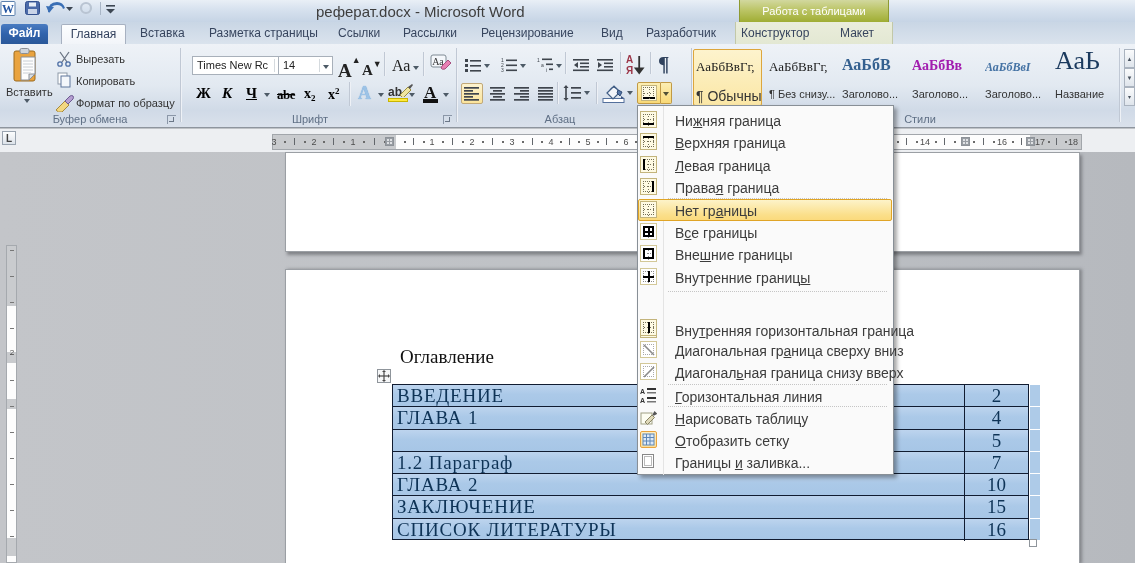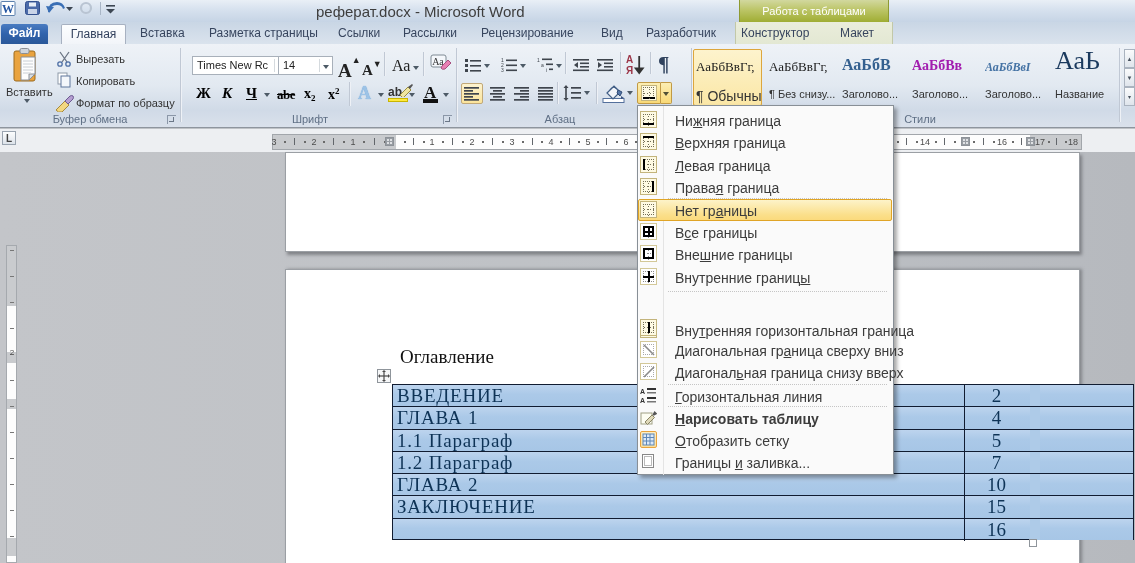--- a/index.html
+++ b/index.html
@@ -30,21 +30,21 @@
 .rnum{position:absolute;top:1px;font-size:9px;color:#4c4c4c;width:20px;text-align:center;line-height:14px;}
 .rdot{position:absolute;top:6px;width:2px;height:2px;background:#6a6a6a;}
 .rgrid{position:absolute;width:9px;height:9px;top:2px;background:
  repeating-linear-gradient(90deg,#989da3 0 1px,transparent 1px 3px),
  repeating-linear-gradient(0deg,#989da3 0 1px,transparent 1px 3px);border:1px solid #8d9298;background-color:#dfe1e4;}
 #docarea{left:0;top:152px;width:1135px;height:411px;background:linear-gradient(90deg,#c3c5c9 0%,#bec1c5 60%,#b6b9be 100%);}
 .page{position:absolute;left:285px;width:795px;background:#fff;}
 #vruler{left:6px;top:245px;width:11px;height:318px;background:#fdfdfd;border:1px solid #a5a9ae;}
 .vgray{position:absolute;left:0;width:9px;background:#c9cbce;}
 #movehandle{left:377px;top:369px;width:14px;height:14px;background:#f6f7f8;border:1px solid #8f959b;}
-.trow{position:absolute;left:0;width:742px;height:22px;background:linear-gradient(180deg,#bdd4ee 0%,#abc9e8 45%,#a7c6e6 100%);border:1px solid #111c31;border-bottom:none;}
+.trow{position:absolute;left:0;width:637px;height:22px;background:linear-gradient(180deg,#bdd4ee 0%,#abc9e8 45%,#a7c6e6 100%);border:1px solid #111c31;border-bottom:none;}
 .trow .c1{position:absolute;left:4px;top:0px;font-family:"Liberation Serif",serif;font-size:19px;color:#0e3356;letter-spacing:0.8px;}
 .trow .c2{position:absolute;left:572px;width:63px;top:0px;text-align:center;font-family:"Liberation Serif",serif;font-size:19px;color:#0e3356;}
 .trow .vl{position:absolute;left:571px;top:0;width:1px;height:22px;background:#111c31;}
 .selstrip{position:absolute;left:1030px;width:10px;height:21px;background:#aecbe8;}
 #resizeh{left:1029px;top:539px;width:8px;height:8px;background:#fff;border:1px solid #8f959b;}
 #menu{left:637px;top:105px;width:257px;height:370px;background:#fafafa;border:1px solid #888f96;box-shadow:3px 3px 4px rgba(0,0,0,0.35);}
 .mi{position:absolute;left:638px;width:254px;height:22px;}
 .mi .txt{position:absolute;left:37px;top:4px;font-size:14px;color:#3c3c3c;white-space:nowrap;}
 .mi .ic{position:absolute;left:2px;top:2px;width:17px;height:17px;}
 .bicw{background:#fff;border:1px solid #d3c898;}
@@ -413,21 +413,20 @@
   </div>
 <div class="selstrip abs" style="top:385px;height:21px;"></div>
 <div class="trow abs" style="left:392px;top:406px;height:23px;">
     <div class="vl" style="height:23px;"></div>
     <div class="c1">ГЛАВА 1</div>
     <div class="c2">4</div>
   </div>
 <div class="selstrip abs" style="top:407px;height:22px;"></div>
 <div class="trow abs" style="left:392px;top:429px;height:22px;">
     <div class="vl" style="height:22px;"></div>
-    <div class="c1">1.1 Параграф</div>
     <div class="c2">5</div>
   </div>
 <div class="selstrip abs" style="top:430px;height:21px;"></div>
 <div class="trow abs" style="left:392px;top:451px;height:22px;">
     <div class="vl" style="height:22px;"></div>
     <div class="c1">1.2 Параграф</div>
     <div class="c2">7</div>
   </div>
 <div class="selstrip abs" style="top:452px;height:21px;"></div>
 <div class="trow abs" style="left:392px;top:473px;height:22px;">
@@ -437,20 +436,21 @@
   </div>
 <div class="selstrip abs" style="top:474px;height:21px;"></div>
 <div class="trow abs" style="left:392px;top:495px;height:23px;">
     <div class="vl" style="height:23px;"></div>
     <div class="c1">ЗАКЛЮЧЕНИЕ</div>
     <div class="c2">15</div>
   </div>
 <div class="selstrip abs" style="top:496px;height:22px;"></div>
 <div class="trow abs" style="left:392px;top:518px;height:22px;">
     <div class="vl" style="height:22px;"></div>
+    <div class="c1">СПИСОК ЛИТЕРАТУРЫ</div>
     <div class="c2">16</div>
   </div>
 <div class="selstrip abs" style="top:519px;height:21px;"></div>
 <div class="abs" style="left:392px;top:539px;width:637px;height:1px;background:#111c31;"></div>
 <div class="abs" id="resizeh"></div>
 <div class="abs" id="menu"></div>
 <div class="abs" style="left:663px;top:106px;width:1px;height:369px;background:#e4e4e4;"></div>
 <div class="abs" id="hl"></div>
 <div class="mi abs" style="top:109px;">
     <div class="ic bic">
@@ -575,21 +575,21 @@
         <text x="0" y="7" font-size="7" font-weight="bold" fill="#333" font-family="Liberation Sans">A</text>
         <rect x="7" y="1" width="9" height="2" fill="#333"></rect>
         <rect x="7" y="5" width="9" height="1.5" fill="#777"></rect>
         <text x="0" y="16" font-size="7" font-weight="bold" fill="#333" font-family="Liberation Sans">A</text>
         <rect x="7" y="10" width="9" height="2" fill="#333"></rect>
         <rect x="7" y="14" width="9" height="1.5" fill="#777"></rect>
       </svg></div>
     <div class="txt"><u>Г</u>оризонтальная линия</div>
   </div>
 <div class="msep abs" style="top:405.5px;"></div>
-<div class="mi abs" style="top:407px;font-weight:bold;">
+<div class="mi abs" style="top:407px;">
     <div class="ic"><svg width="17" height="17">
         <rect x="1" y="4" width="11" height="11" fill="#fdfdf2" stroke="#a0a084"></rect>
         <path d="M5 13 l7 -7 l2.5 2.5 l-7 7 z" fill="#dfd9b9" stroke="#8a8565"></path>
         <path d="M12.5 5.5 l2 -3.5 l2.8 2.8 l-3.5 2 z" fill="#555"></path>
       </svg></div>
     <div class="txt"><u>Н</u>арисовать таблицу</div>
   </div>
 <div class="mi abs" style="top:429px;">
     <div class="ic" style="background:linear-gradient(#fdeec5,#fbdf9b);border:1px solid #e8a33d;border-radius:2px;">
       <svg width="15" height="15" style="position:absolute;left:0;top:0;">

